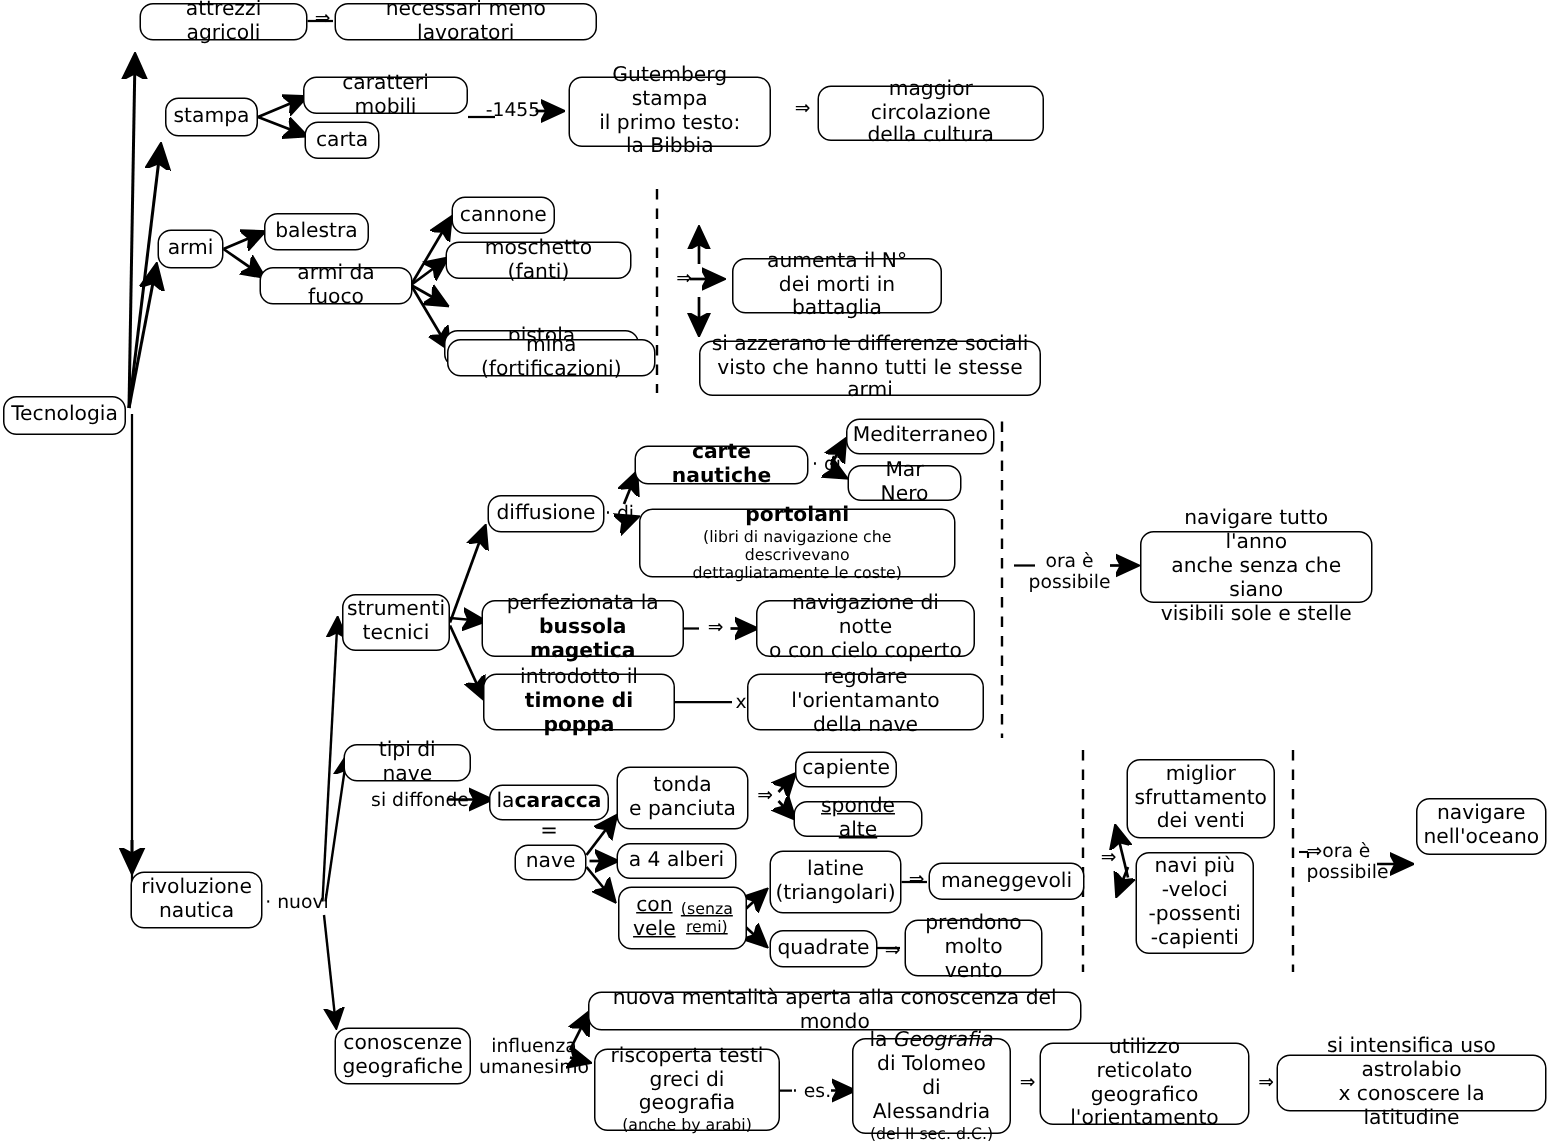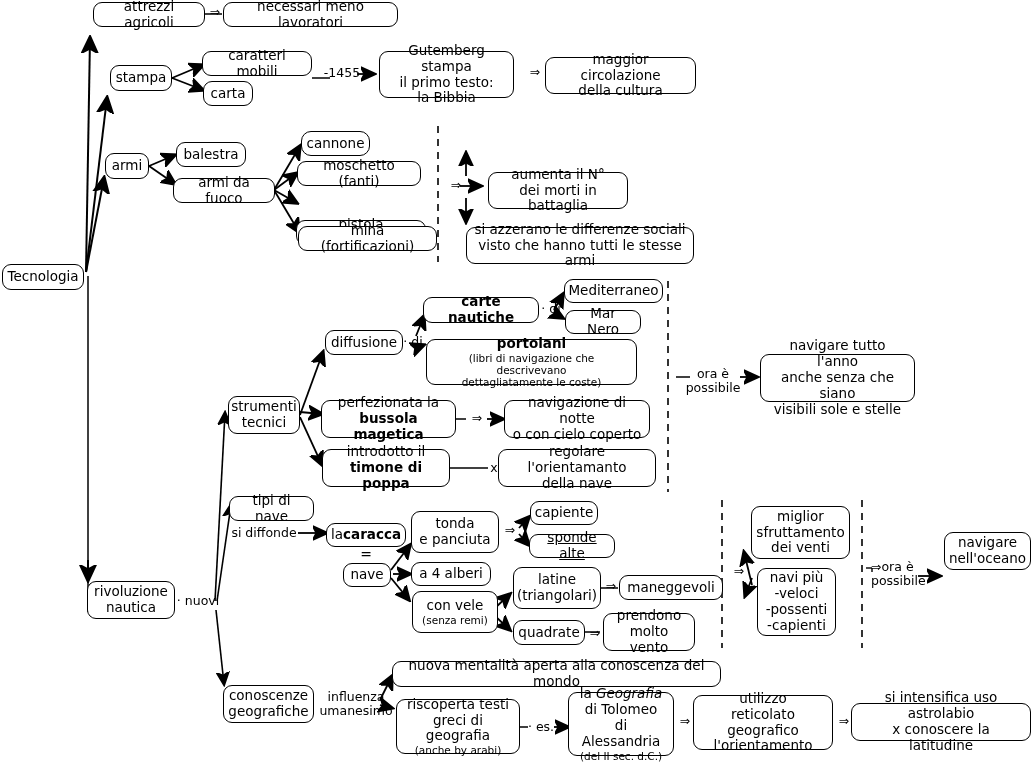--- a/index.html
+++ b/index.html
@@ -179,21 +179,21 @@
 
   <div class="node" style="left:545px; top:57px; width:151px; height:37px;">maggior circolazione
 della cultura</div>
 
   <div class="node" style="left:105px; top:153px; width:44px; height:26px;">armi</div>
 
   <div class="node" style="left:176px; top:142px; width:70px; height:25px;">balestra</div>
 
   <div class="node" style="left:173px; top:178px; width:102px; height:25px;">armi da fuoco</div>
 
-  <div class="node" style="left:301px; top:131px; width:69px; height:25px;border-radius:10px;">cannone</div>
+  <div class="node" style="left:301px; top:131px; width:69px; height:25px;">cannone</div>
 
   <div class="node" style="left:297px; top:161px; width:124px; height:25px;">moschetto (fanti)</div>
 
   <div class="node" style="left:296px; top:192px; width:130px; height:25px;margin-top:28px;">pistola (cavalieri)</div>
 
   <div class="node" style="left:298px; top:226px; width:139px; height:25px;">mina (fortificazioni)</div>
 
   <div class="label" style="left:447px; top:178px; width:18px;">⇒</div>
 
 
@@ -251,42 +251,42 @@
     <span style="font-weight:bold;">timone di poppa</span>
   </div>
 
   <div class="label" style="left:486px; top:461px; width:16px;">x</div>
 
   <div class="node" style="left:498px; top:449px; width:158px; height:38px;">regolare l'orientamanto
 della nave</div>
 
   <div class="node" style="left:229px; top:496px; width:85px; height:25px;">tipi di nave</div>
 
-  <div class="label" style="left:228px; top:526px; width:72px;">si diffonde</div>
+  <div class="label" style="left:228px; top:526px; width:72px;padding-left:16px;">si diffonde</div>
 
   <div class="node" style="left:326px; top:523px; width:80px; height:24px;">
     <span>la </span><span style="font-weight:bold;">caracca</span>
   </div>
 
   <div class="label big" style="left:355px; top:547px; width:22px;">=</div>
 
   <div class="node" style="left:343px; top:563px; width:48px; height:24px;">nave</div>
 
   <div class="node" style="left:411px; top:511px; width:88px; height:42px;">tonda
 e panciuta</div>
 
   <div class="label" style="left:501px; top:523px; width:18px;">⇒</div>
 
   <div class="node" style="left:530px; top:501px; width:68px; height:24px;">capiente</div>
 
   <div class="node" style="left:529px; top:534px; width:86px; height:24px;text-decoration:underline;">sponde alte</div>
 
   <div class="node" style="left:411px; top:562px; width:80px; height:24px;">a 4 alberi</div>
 
-  <div class="node" style="left:412px; top:591px; width:86px; height:42px; flex-direction:column; justify-content:center;">
+  <div class="node" style="left:412px; top:591px; width:86px; height:42px; flex-direction:row; justify-content:center;text-decoration:underline;">
     <span>con vele</span>
     <span class="sub">(senza remi)</span>
   </div>
 
   <div class="node" style="left:513px; top:567px; width:88px; height:42px;">latine
 (triangolari)</div>
 
   <div class="label" style="left:602px; top:579px; width:18px;">⇒</div>
 
   <div class="node" style="left:619px; top:575px; width:104px; height:25px;">maneggevoli</div>

